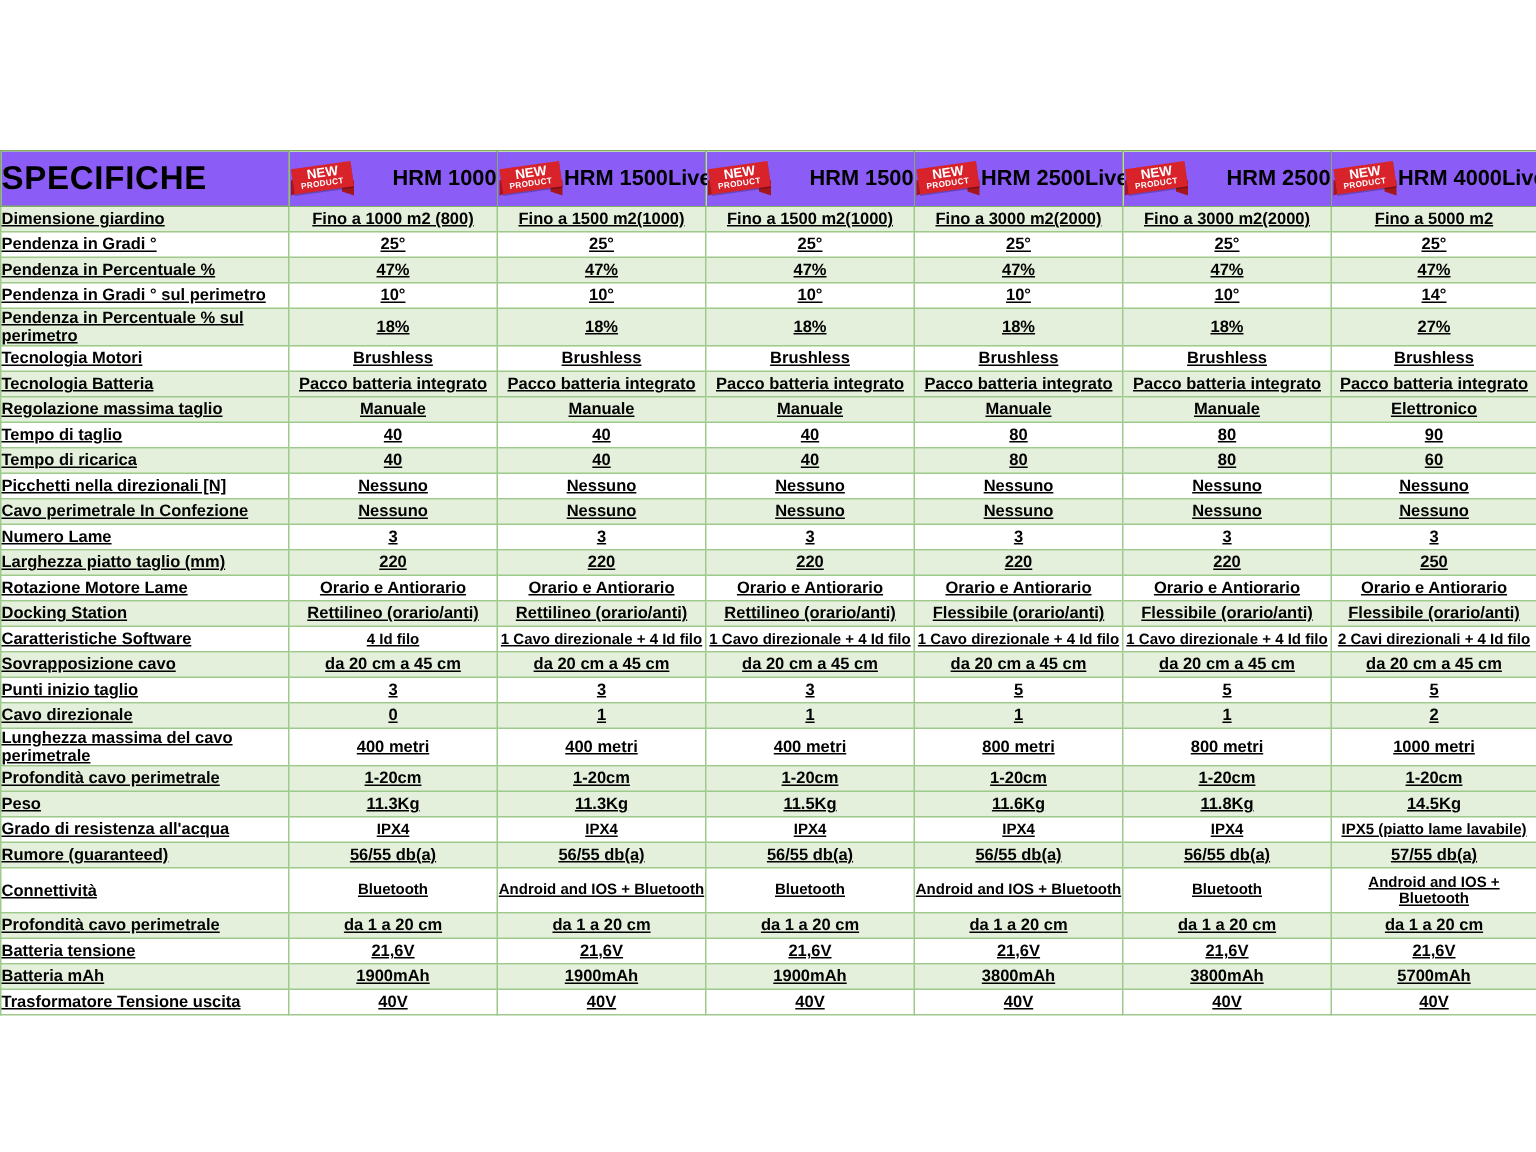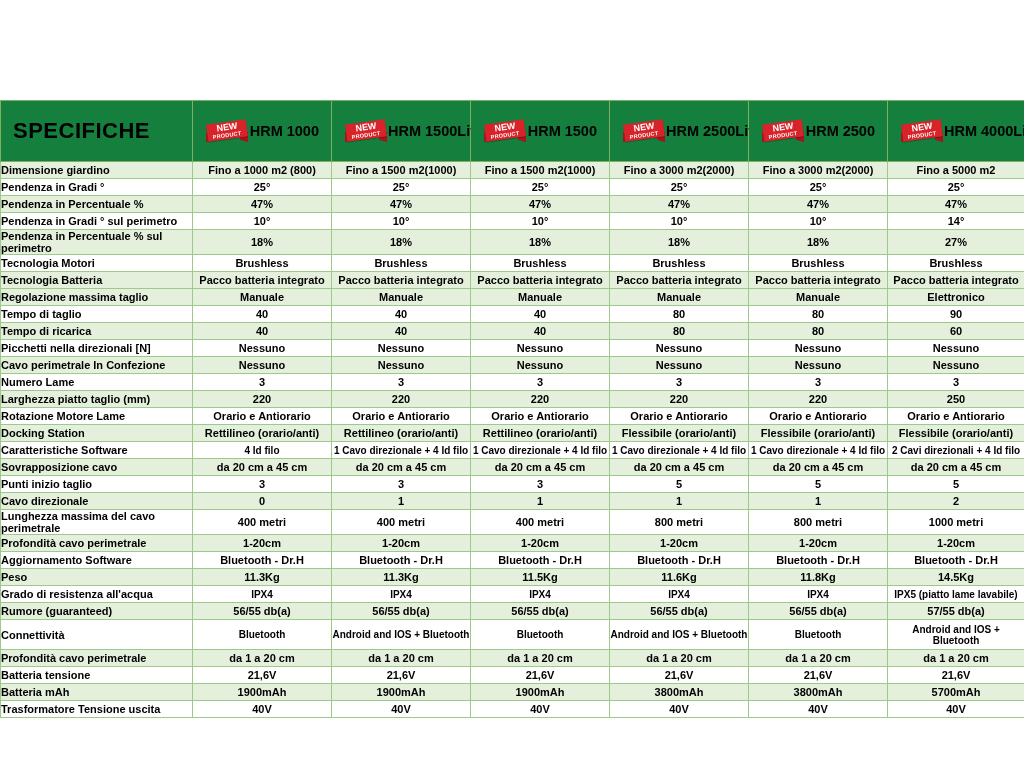--- a/index.html
+++ b/index.html
@@ -27,24 +27,24 @@
     table-layout: fixed;
   }
   table.spec td, table.spec th {
     border: 1px solid #9dc98a;
     padding: 0;
     margin: 0;
     vertical-align: middle;
   }
   
   tr.header-row th {
-    background: #15803d;
+    background: #8b5cf6;
     border: 1px solid #7fb061;
     height: 36px;
-    padding: 12px;
+    padding: 0;
   }
   th.title-cell {
     text-align: left;
     padding-left: 10px;
     font-size: 22px;
     font-weight: bold;
     color: #000;
     letter-spacing: 0.5px;
   }
   th.model-cell {
@@ -121,21 +121,21 @@
     background: #ffffff;
   }
   td.val {
     text-align: center;
     font-size: 11px;
     font-weight: bold;
     color: #000;
   }
   tr.band-a td { background: #e4f0dc; }
   tr.band-b td { background: #ffffff; }
-  tr.row { height: 17px; }
+  tr.row { height: 17px; text-decoration: underline; }
   tr.row.tall { height: 30px; }
   td.val.small { font-size: 10px; }
 </style>
 </head>
 <body>
 
 <div id="sheet">
   <table class="spec">
     <colgroup>
       <col style="width:192px">
@@ -415,29 +415,20 @@
         </tr>
         <tr class="row band-a">
           <td class="label">Profondità cavo perimetrale</td>
           <td class="val">1-20cm</td>
           <td class="val">1-20cm</td>
           <td class="val">1-20cm</td>
           <td class="val">1-20cm</td>
           <td class="val">1-20cm</td>
           <td class="val">1-20cm</td>
         </tr>
-        <tr class="row band-b">
-          <td class="label">Aggiornamento Software</td>
-          <td class="val">Bluetooth - Dr.H</td>
-          <td class="val">Bluetooth - Dr.H</td>
-          <td class="val">Bluetooth - Dr.H</td>
-          <td class="val">Bluetooth - Dr.H</td>
-          <td class="val">Bluetooth - Dr.H</td>
-          <td class="val">Bluetooth - Dr.H</td>
-        </tr>
         <tr class="row band-a">
           <td class="label">Peso</td>
           <td class="val">11.3Kg</td>
           <td class="val">11.3Kg</td>
           <td class="val">11.5Kg</td>
           <td class="val">11.6Kg</td>
           <td class="val">11.8Kg</td>
           <td class="val">14.5Kg</td>
         </tr>
         <tr class="row band-b">

